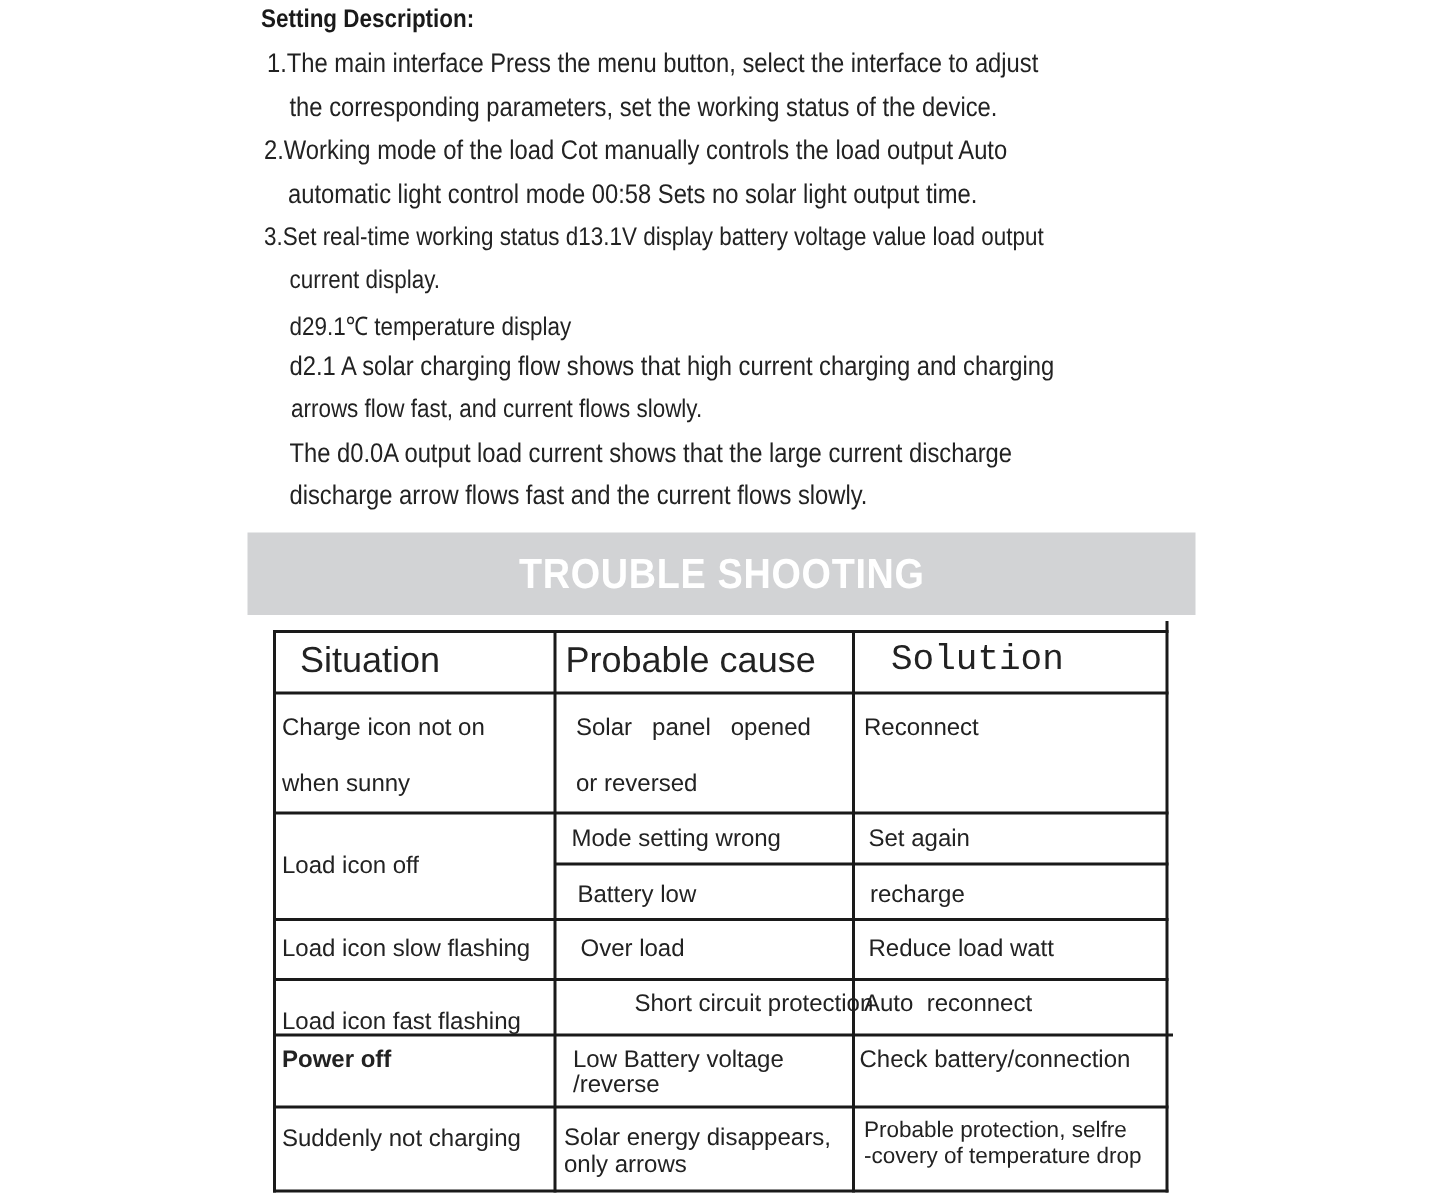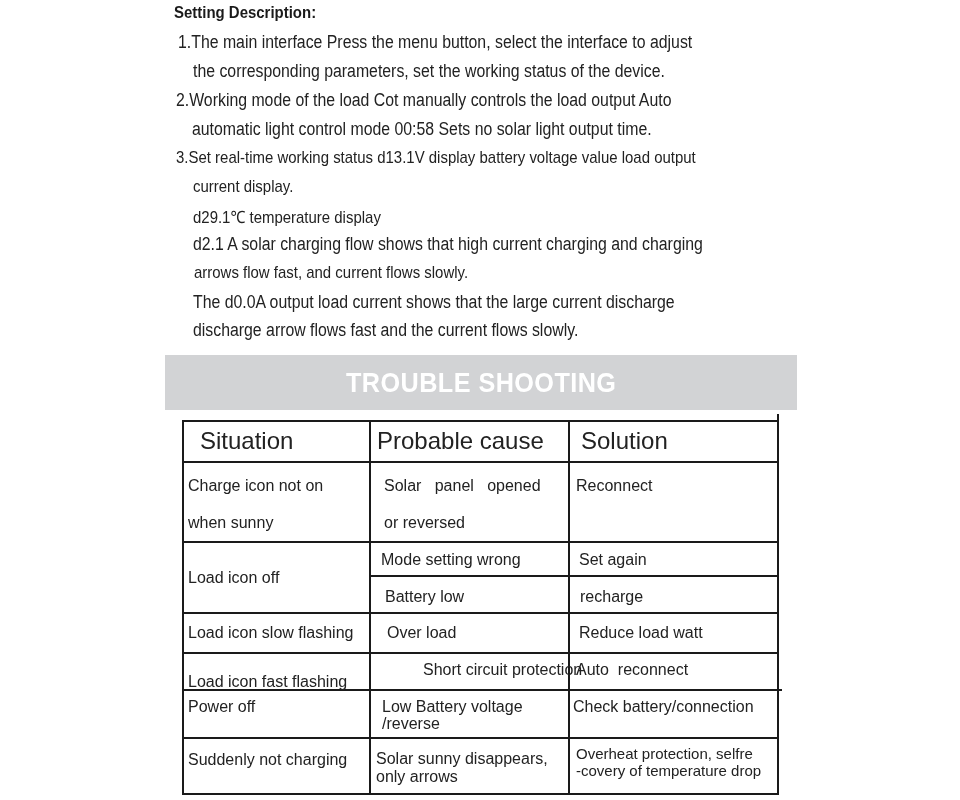--- a/index.html
+++ b/index.html
@@ -53,21 +53,21 @@
   <div class="hline" style="left:0;top:317px;width:597px;"></div>
   <div class="hline" style="left:0;top:373px;width:597px;"></div>
 
   <div class="vline" style="left:0;top:0;height:375px;"></div>
   <div class="vline" style="left:187px;top:0;height:375px;"></div>
   <div class="vline" style="left:386px;top:0;height:375px;"></div>
   <div class="vline" style="left:595px;top:-6px;height:381px;"></div>
 
   <div class="cell hdr" style="left:18px;top:7px;">Situation</div>
   <div class="cell hdr" style="left:195px;top:7px;">Probable cause</div>
-  <div class="cell hdr" style="left:399px;top:7px;">Solution</div>
+  <div class="cell hdr" style="left:412px;top:7px;font-family:Liberation Mono, monospace;">Solution</div>
 
   <div class="cell" style="left:6px;top:57px;">Charge icon not on</div>
   <div class="cell" style="left:6px;top:94px;">when  sunny</div>
   <div class="cell" style="left:202px;top:57px;white-space:pre;">Solar   panel   opened</div>
   <div class="cell" style="left:202px;top:94px;">or reversed</div>
   <div class="cell" style="left:394px;top:57px;">Reconnect</div>
 
   <div class="cell" style="left:6px;top:149px;">Load icon off</div>
   <div class="cell" style="left:199px;top:131px;">Mode setting wrong</div>
   <div class="cell" style="left:203px;top:168px;">Battery low</div>
@@ -75,23 +75,23 @@
   <div class="cell" style="left:398px;top:168px;">recharge</div>
 
   <div class="cell" style="left:6px;top:204px;">Load icon slow flashing</div>
   <div class="cell" style="left:205px;top:204px;">Over load</div>
   <div class="cell" style="left:397px;top:204px;">Reduce load watt</div>
 
   <div class="cell" style="left:6px;top:241px;margin-top:12px;">Load icon fast flashing</div>
   <div class="cell" style="left:199px;top:241px;margin-left:42px;">Short circuit protection</div>
   <div class="cell" style="left:394px;top:241px;white-space:pre;">Auto  reconnect</div>
 
-  <div class="cell" style="left:6px;top:278px;">Power off</div>
+  <div class="cell" style="left:6px;top:278px;font-weight:bold;">Power off</div>
   <div class="cell" style="left:200px;top:278px;">Low Battery voltage</div>
   <div class="cell" style="left:200px;top:295px;">/reverse</div>
   <div class="cell" style="left:391px;top:278px;">Check battery/connection</div>
 
   <div class="cell" style="left:6px;top:331px;">Suddenly not charging</div>
-  <div class="cell" style="left:194px;top:330px;">Solar sunny disappears,</div>
+  <div class="cell" style="left:194px;top:330px;">Solar energy disappears,</div>
   <div class="cell" style="left:194px;top:348px;">only arrows</div>
-  <div class="cell" style="left:394px;top:325px;font-size:15px;">Overheat protection, selfre</div>
+  <div class="cell" style="left:394px;top:325px;font-size:15px;">Probable protection, selfre</div>
   <div class="cell" style="left:394px;top:342px;font-size:15px;">-covery of temperature drop</div>
 </div>
 
 </body></html>

